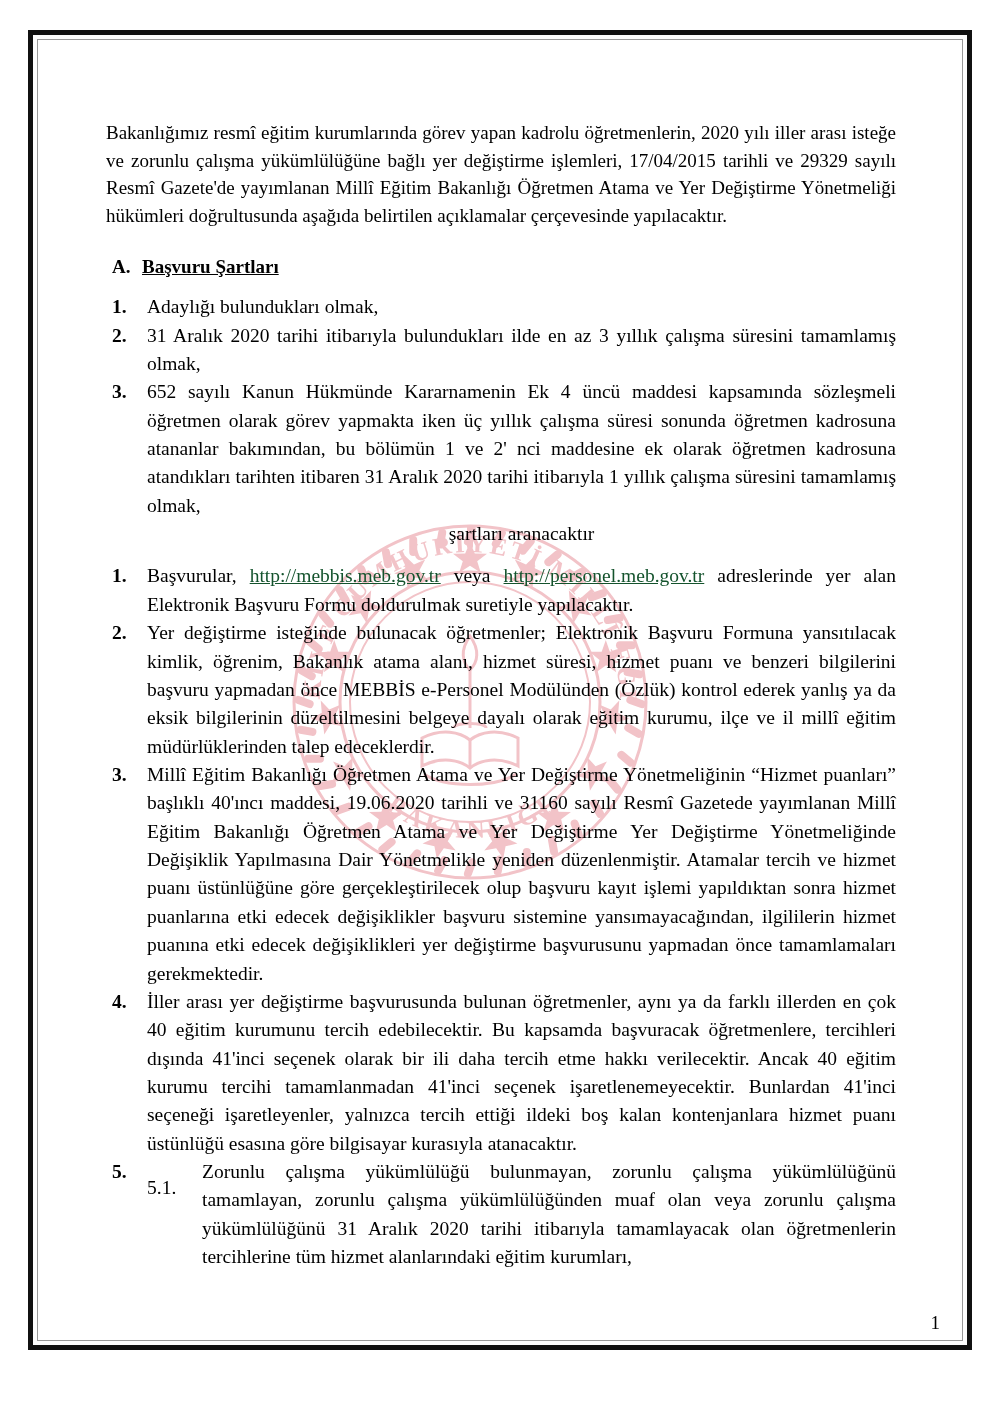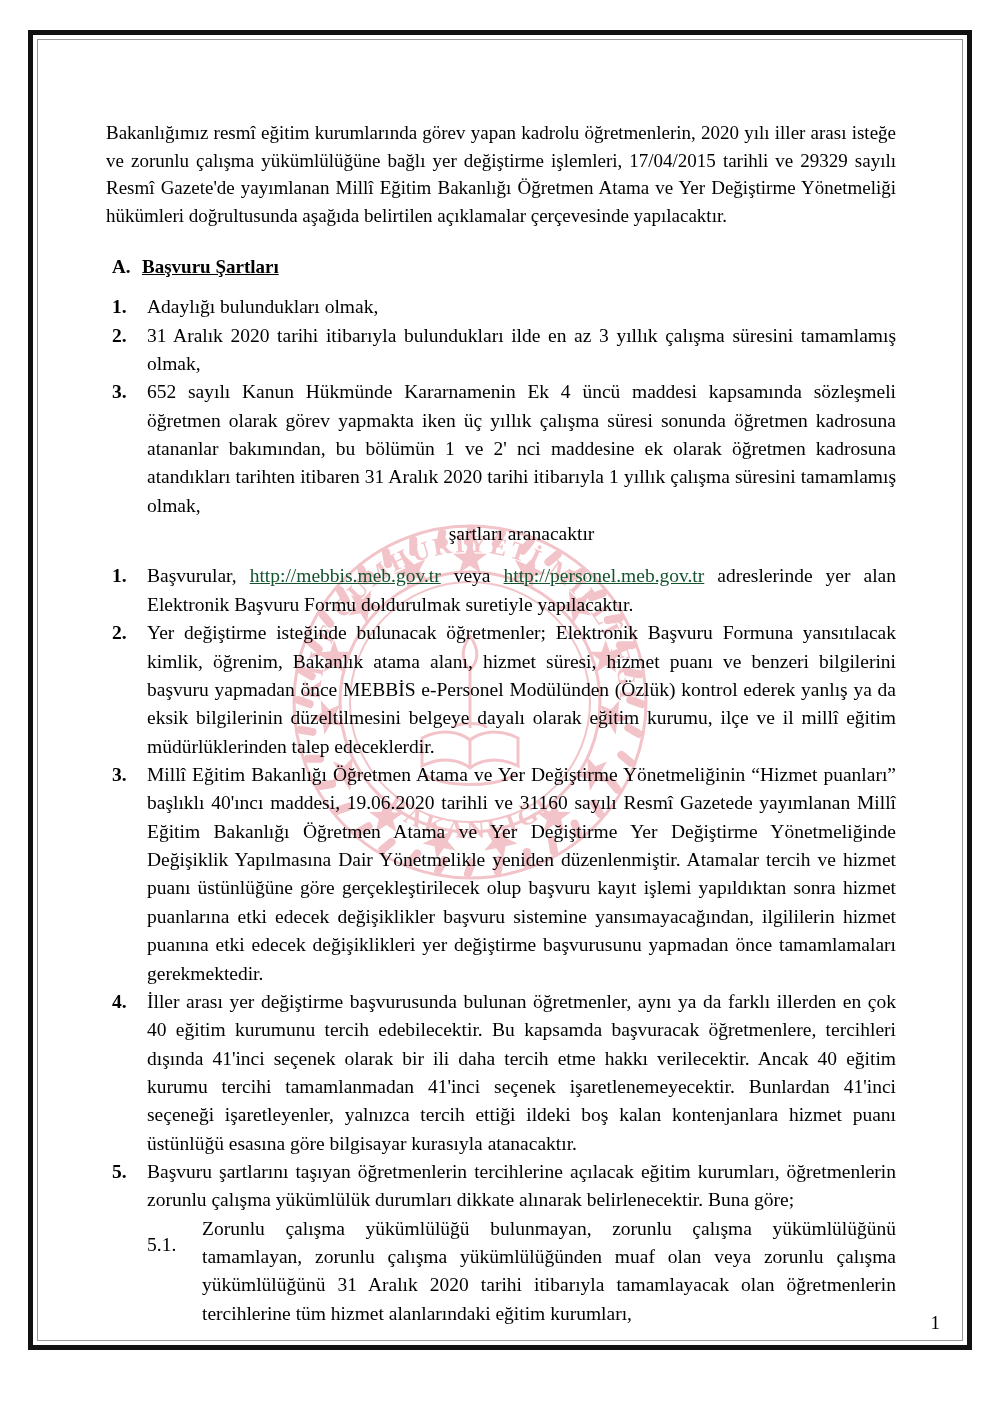--- a/index.html
+++ b/index.html
@@ -393,21 +393,20 @@
       <li>
         <span class="num">3.</span>
         <span>Millî Eğitim Bakanlığı Öğretmen Atama ve Yer Değiştirme Yönetmeliğinin “Hizmet puanları” başlıklı 40'ıncı maddesi, 19.06.2020 tarihli ve 31160 sayılı Resmî Gazetede yayımlanan Millî Eğitim Bakanlığı Öğretmen Atama ve Yer Değiştirme Yer Değiştirme Yönetmeliğinde Değişiklik Yapılmasına Dair Yönetmelikle yeniden düzenlenmiştir. Atamalar tercih ve hizmet puanı üstünlüğüne göre gerçekleştirilecek olup başvuru kayıt işlemi yapıldıktan sonra hizmet puanlarına etki edecek değişiklikler başvuru sistemine yansımayacağından, ilgililerin hizmet puanına etki edecek değişiklikleri yer değiştirme başvurusunu yapmadan önce tamamlamaları gerekmektedir.</span>
       </li>
       <li>
         <span class="num">4.</span>
         <span>İller arası yer değiştirme başvurusunda bulunan öğretmenler, aynı ya da farklı illerden en çok 40 eğitim kurumunu tercih edebilecektir. Bu kapsamda başvuracak öğretmenlere, tercihleri dışında 41'inci seçenek olarak bir ili daha tercih etme hakkı verilecektir. Ancak 40 eğitim kurumu tercihi tamamlanmadan 41'inci seçenek işaretlenemeyecektir. Bunlardan 41'inci seçeneği işaretleyenler, yalnızca tercih ettiği ildeki boş kalan kontenjanlara hizmet puanı üstünlüğü esasına göre bilgisayar kurasıyla atanacaktır.</span>
       </li>
       <li>
         <span class="num">5.</span>
-        <span>Başvuru şartlarını taşıyan öğretmenlerin tercihlerine açılacak eğitim kurumları, öğretmenlerin zorunlu çalışma yükümlülük durumları dikkate alınarak belirlenecektir. Buna göre;</span>
         <ol class="sublist">
           <li>
             <span class="subnum">5.1.</span>
             <span>Zorunlu çalışma yükümlülüğü bulunmayan, zorunlu çalışma yükümlülüğünü tamamlayan, zorunlu çalışma yükümlülüğünden muaf olan veya zorunlu çalışma yükümlülüğünü 31 Aralık 2020 tarihi itibarıyla tamamlayacak olan öğretmenlerin tercihlerine tüm hizmet alanlarındaki eğitim kurumları,</span>
           </li>
         </ol>
       </li>
     </ol>
 
   </div>

